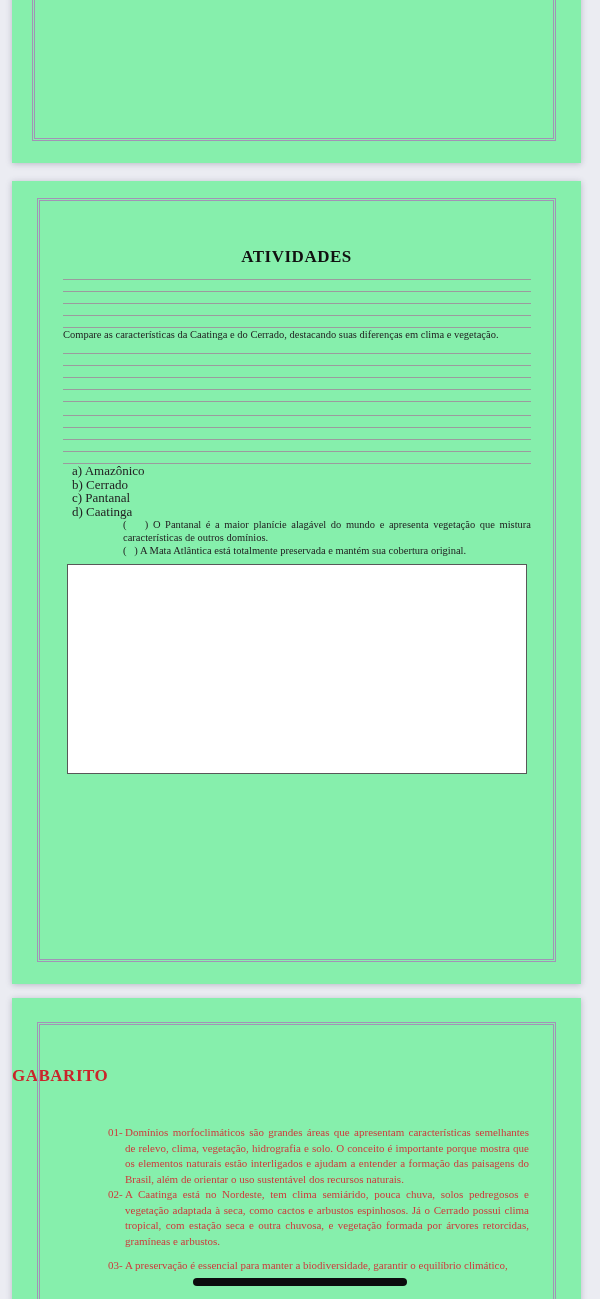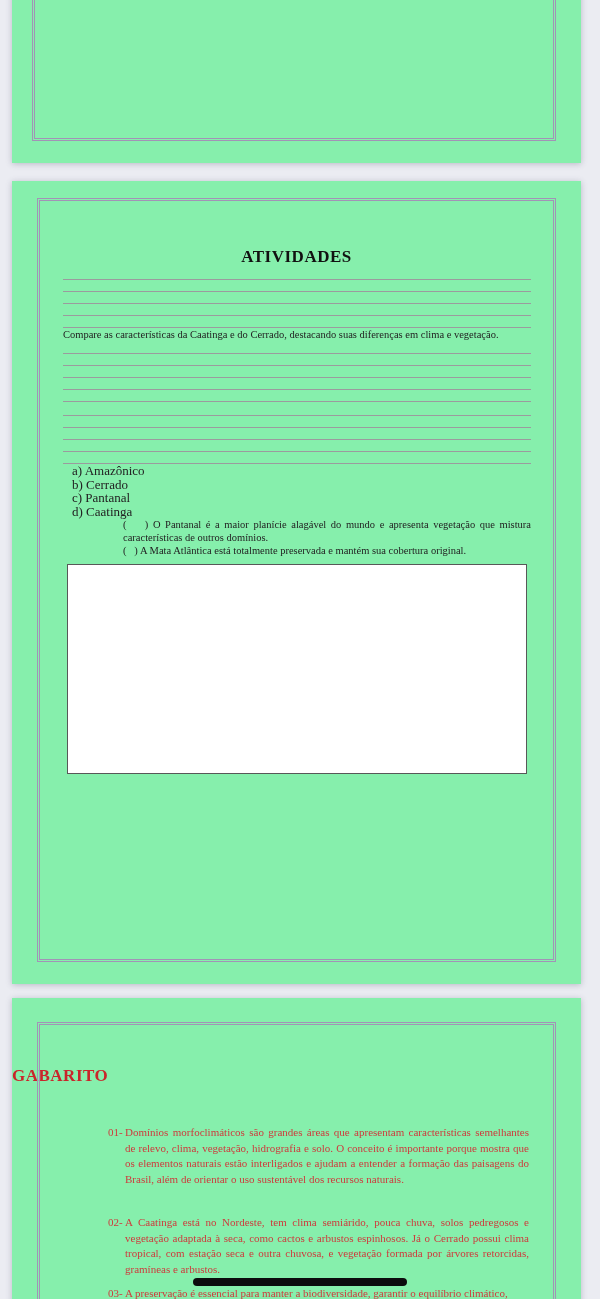--- a/index.html
+++ b/index.html
@@ -105,21 +105,21 @@
     margin-left: 113px;
     margin-right: 52px;
     text-indent: -17px;
     font-size: 11px;
     line-height: 15.5px;
     text-align: justify;
     color: #ce3a3c;
   }
   .gab-item .qnum { display: inline-block; width: 17px; text-indent: 0; }
   .gab-item.first { margin-top: 39px; }
-  .gab-item.mid   { margin-top: 28px; }
+  .gab-item.mid   { margin-top: 0; }
   .gab-item.last  { margin-top: 9px; }
   
   .home-indicator {
     position: absolute;
     left: 193px;
     top: 1278px;
     width: 214px;
     height: 8px;
     border-radius: 4px;
     background: #0c0c0e;

